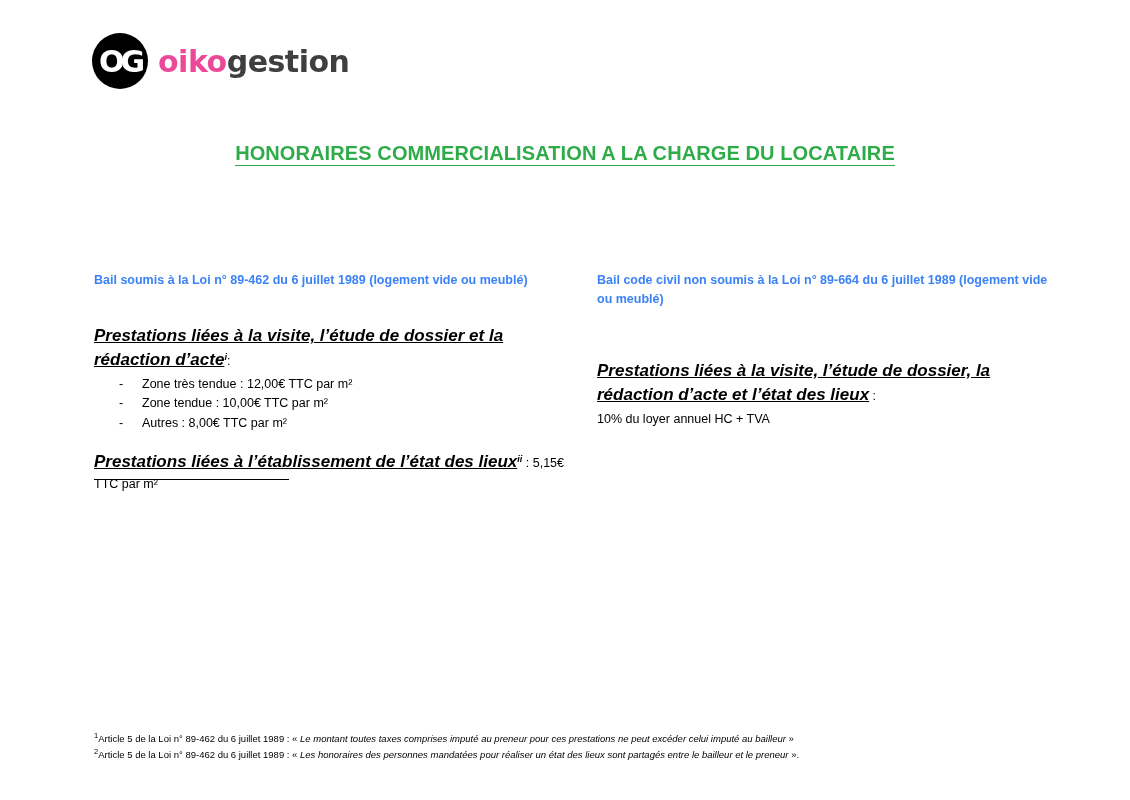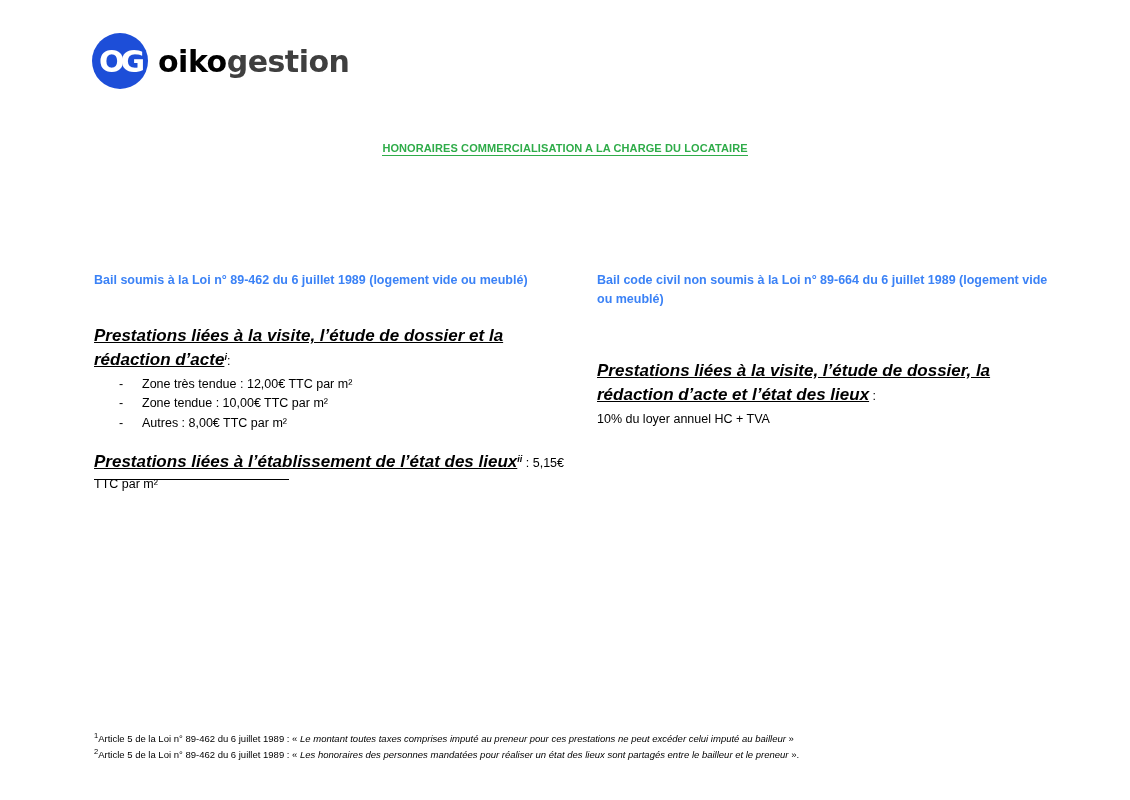--- a/index.html
+++ b/index.html
@@ -26,21 +26,21 @@
     position: absolute;
     left: 92px;
     top: 33px;
     display: flex;
     align-items: center;
   }
   .logo-mark {
     width: 56px;
     height: 56px;
     border-radius: 50%;
-    background: #1d4ed8;
+    background: #000000;
     position: relative;
     flex: 0 0 auto;
   }
   .logo-mark .g-letter {
     position: absolute;
     left: 0;
     top: 0;
     width: 56px;
     height: 56px;
     display: flex;
@@ -53,30 +53,30 @@
     font-family: "DejaVu Sans", sans-serif;
   }
   .logo-text {
     margin-left: 10px;
     font-size: 30px;
     color: #3f3f3f;
     font-weight: bold;
     letter-spacing: -0.5px;
     font-family: "DejaVu Sans", sans-serif;
   }
-  .logo-text .accent { color: #000000; }
+  .logo-text .accent { color: #ec4899; }
 
   
   .doc-title {
     position: absolute;
     left: 0;
     top: 142px;
     width: 1130px;
     text-align: center;
-    font-size: 11px;
+    font-size: 20px;
     font-weight: bold;
     color: #2fac49;
     letter-spacing: 0.1px;
   }
   .doc-title span {
     border-bottom: 1.5px solid #2fac49;
     padding-bottom: 1px;
   }
 
   

